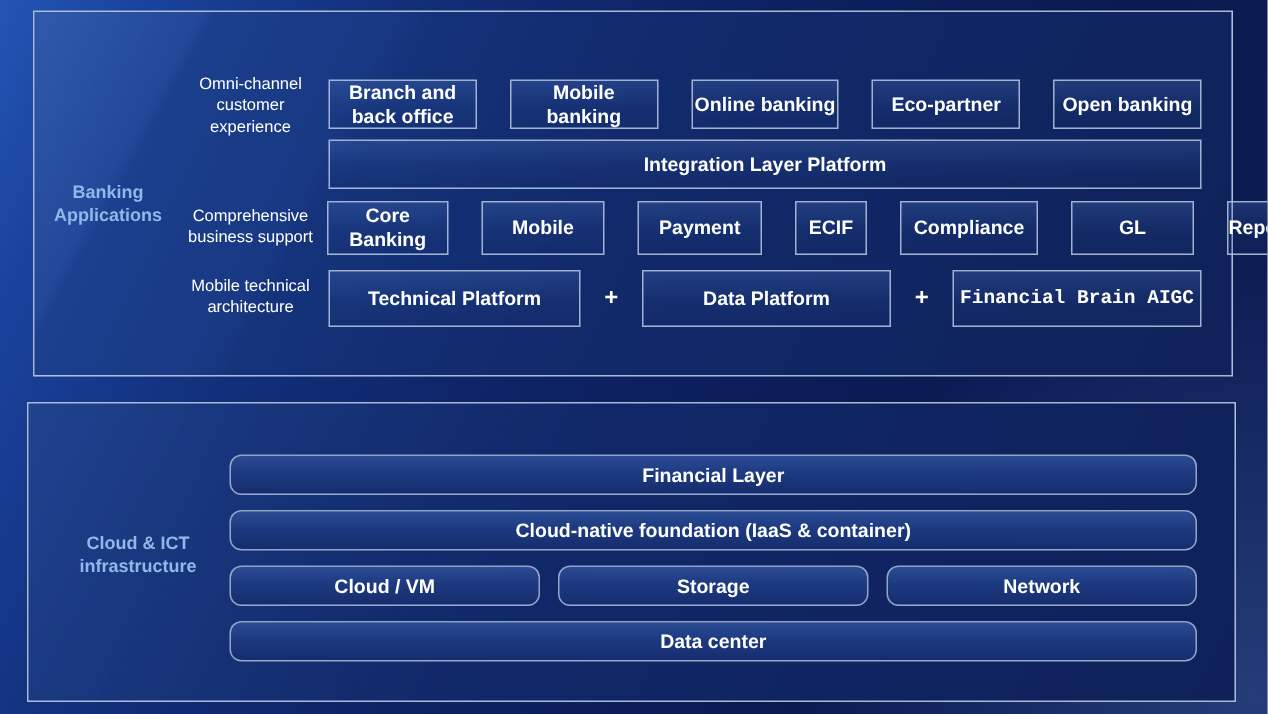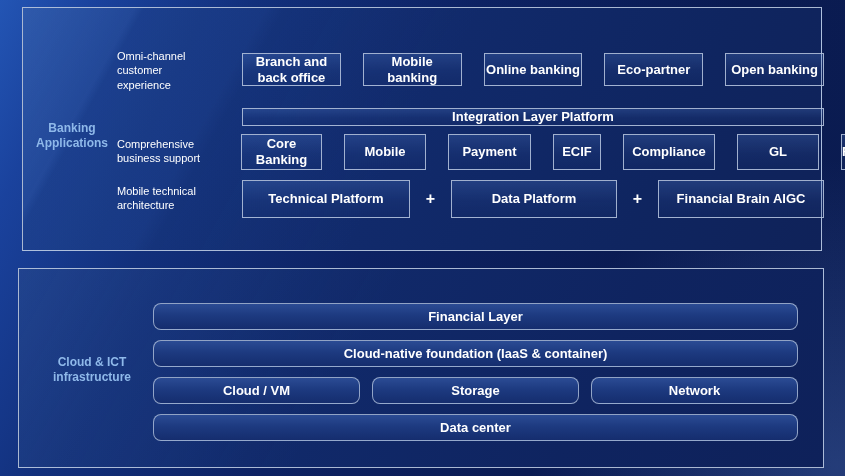--- a/index.html
+++ b/index.html
@@ -37,49 +37,49 @@
     line-height:1.28;
     text-align:center;
   }
   .section-label.banking { left:0; top:113px; width:98px; }
   .section-label.cloud   { left:8px; top:86px; width:130px; }
   .rowlabel {
     position:absolute;
     left:94px; width:100px;
     font-size:11px;
     line-height:1.3;
-    text-align:left;
+    text-align:center;
     color:#ffffff;
   }
   .rowlabel.l1 { top:41px; }
   .rowlabel.l2 { top:129px; }
   .rowlabel.l3 { top:176px; }
   .box {
     border:1px solid rgba(186,200,224,0.85);
     background:linear-gradient(180deg, rgba(80,120,195,0.28), rgba(40,70,140,0.20) 55%, rgba(25,48,110,0.18));
     color:#ffffff;
     font-weight:bold;
     font-size:13px;
     line-height:1.2;
     display:flex;
     align-items:center;
     justify-content:center;
     text-align:center;
     white-space:pre-line;
   }
-  .row { position:absolute; display:flex;margin-left:23px; }
+  .row { position:absolute; display:flex; }
   .row1 { left:196px; top:45px;  width:582px; height:33px; gap:22px; }
   .row1 .box { flex:1; }
-  .row2 { left:196px; top:85px;  width:582px; height:33px;align-items:flex-end; }
+  .row2 { left:196px; top:85px;  width:582px; height:33px; }
   .row2 .box { flex:1; }
   .row3 { left:195px; top:126px; width:583px; height:36px; gap:22px; }
   .row4 { left:196px; top:172px; width:582px; height:38px; }
   .w81 { flex:0 0 81px; } .w82 { flex:0 0 82px; } .w48 { flex:0 0 48px; }
   .w83 { flex:0 0 83px; } .w92 { flex:0 0 92px; } .wfill { flex:1; }
-  .pbox1 { flex:0 0 168px; } .pbox2 { flex:0 0 166px; } .pbox3 { flex:1; }
+  .pbox1 { flex:0 0 168px; } .pbox2 { flex:0 0 166px; } .pbox3 { flex:1;font-family:Liberation Mono, monospace; }
   .plus {
     flex:0 0 41px;
     display:flex; align-items:center; justify-content:center;
     color:#ffffff; font-weight:bold; font-size:16px;
   }
   .stack {
     position:absolute;
     left:134px; top:34px; width:645px;
     display:flex; flex-direction:column; gap:10px;
   }

